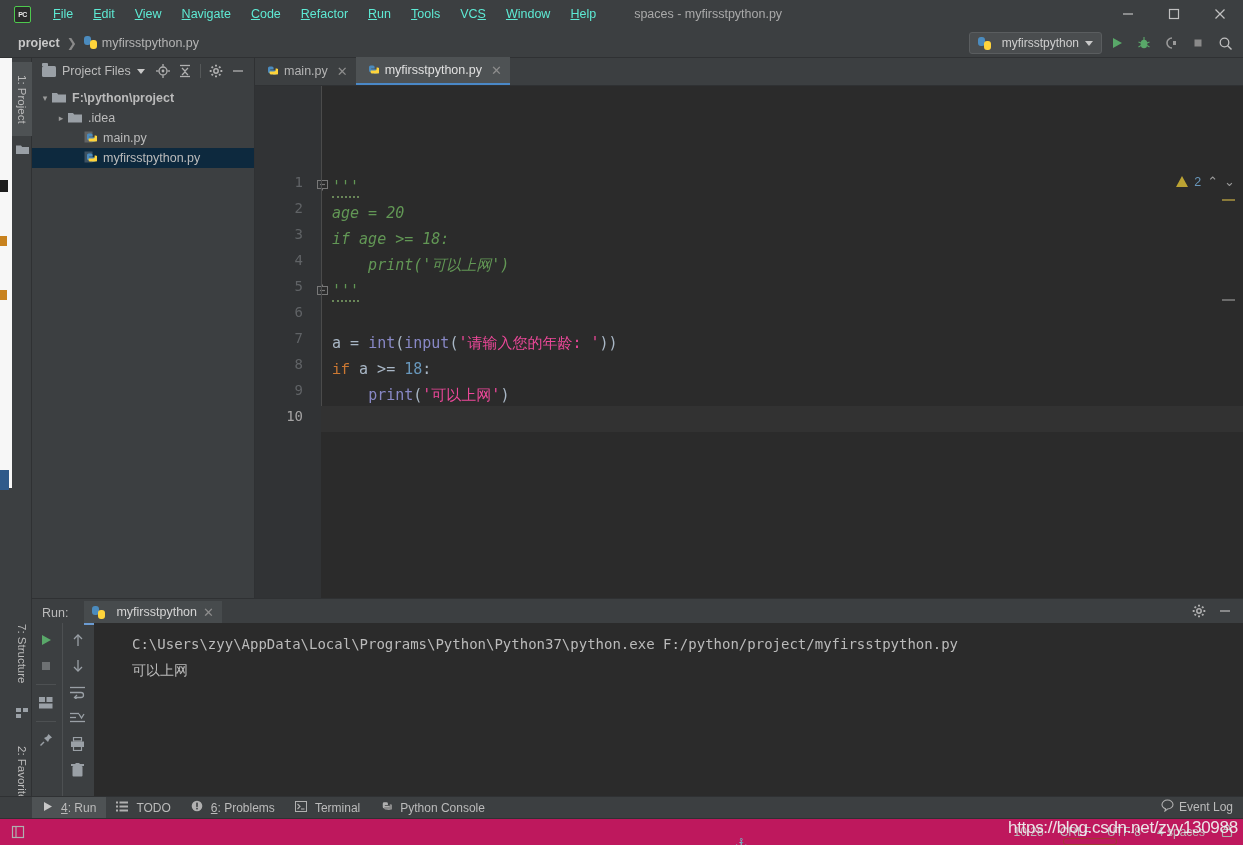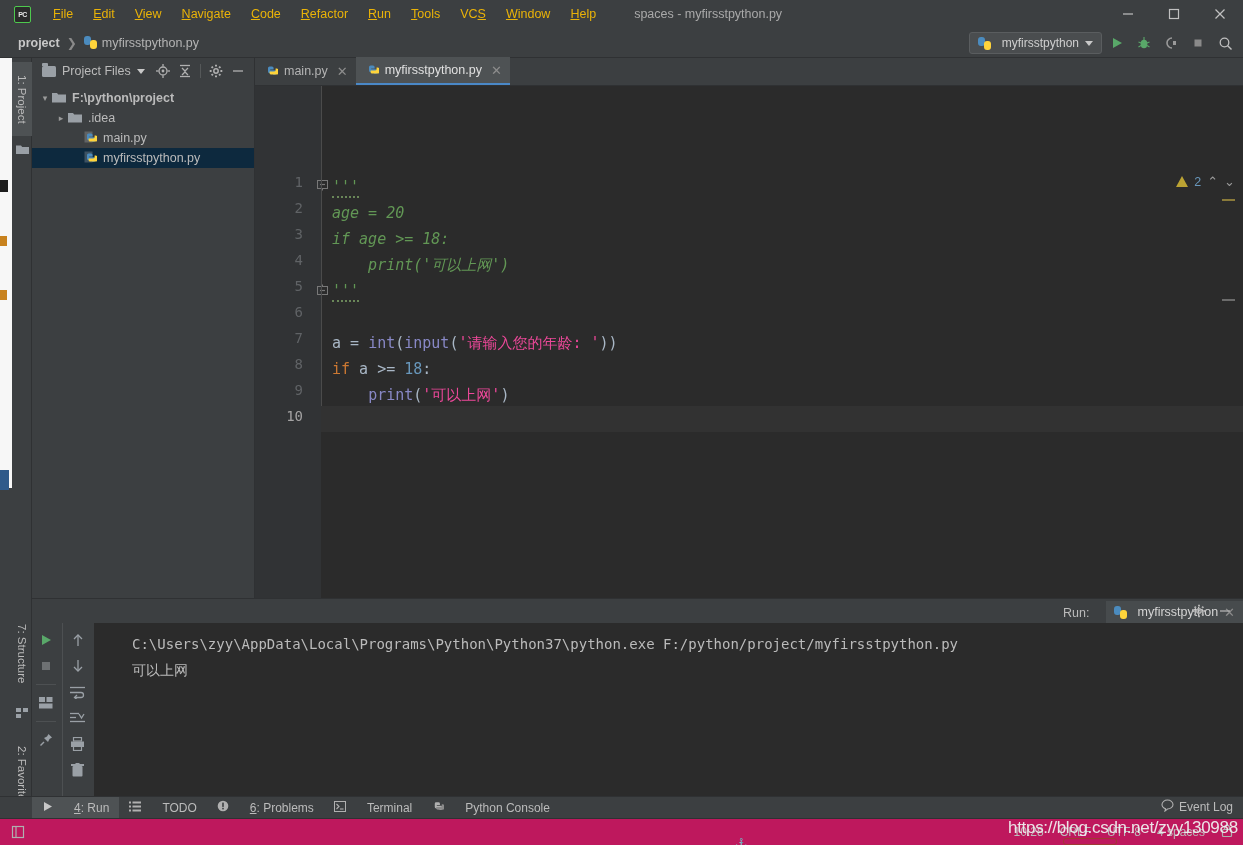--- a/index.html
+++ b/index.html
@@ -27,21 +27,21 @@
   }
   .app-logo {
     width:17px; height:17px; margin-left:14px; margin-right:12px;
     background:#2b2b2b; border:1.5px solid #4ec94e; border-radius:2px;
     display:flex; align-items:center; justify-content:center;
     font-size:7px; color:#e6e6e6; font-weight:bold; letter-spacing:-0.5px;
     font-family:"Liberation Sans", sans-serif;
   }
   .menubar { display:flex; align-items:center; gap:0px; }
   .menu-item {
-    padding:4px 10px; font-size:12.5px; color:#eab308; cursor:default; white-space:nowrap;
+    padding:4px 10px; font-size:12.5px; color:#5eead4; cursor:default; white-space:nowrap;
   }
   .menu-item .mn { text-decoration:underline; }
   .win-title { margin-left:28px; font-size:12.5px; color:#a9a9a9; }
   .win-controls { position:absolute; right:0; top:0; height:28px; display:flex; }
   .win-btn { width:46px; height:28px; display:flex; align-items:center; justify-content:center; color:#c0c0c0; }
   .win-btn svg { display:block; }
 
   
   .navbar {
     position:absolute; left:0; top:28px; width:1243px; height:30px;
@@ -133,42 +133,42 @@
   .fold-marker { position:absolute; left:62px; width:11px; height:11px; }
   .vline { position:absolute; left:66px; top:0; width:1px; height:320px; background:#4b4b4b; }
   .codearea { position:absolute; left:67px; top:0; width:921px; height:512px; }
   .cline {
     position:absolute; left:0; height:26px; line-height:26px;
     font-family:"DejaVu Sans Mono", monospace; font-size:15px; white-space:pre;
     padding-left:10px;
   }
   .curline-hl { position:absolute; left:0; top:320px; width:988px; height:26px; background:#323232; }
   .c-comment { color:#629755; font-style:italic; }
-  .c-kw { color:#cc7832; }
+  .c-kw { color:#cc7832;font-family:Liberation Mono, monospace; }
   .c-fn  { color:#8888c6; }
   .c-num { color:#6897bb; }
   .c-str { color:#ec4899; }
   .c-txt { color:#a9b7c6; }
   .squiggle { border-bottom:2px dotted #6a8759; }
 
   .inspect-widget {
     position:absolute; right:8px; top:88px; display:flex; align-items:center; gap:6px;
     font-size:12.5px;
   }
   .warn-tri { width:0;height:0;border-left:6px solid transparent;border-right:6px solid transparent;border-bottom:11px solid #bba333; position:relative;}
   .chev { color:#9a9a9a; font-size:13px; }
   .marker-bar { position:absolute; right:8px; top:113px; width:13px; height:2px; background:#8a7a3a;}
   .marker-bar2 { position:absolute; right:8px; top:213px; width:13px; height:2px; background:#6b6b6b;}
 
   
   .runpanel {
     position:absolute; left:32px; top:598px; width:1211px; height:198px;
     background:#3c3f41; border-top:1px solid #2f3133;
   }
-  .run-header { height:28px; display:flex; align-items:center; padding-left:10px; position:relative;justify-content:flex-end; }
+  .run-header { height:28px; display:flex; align-items:center; padding-left:10px; position:relative; }
   .run-label { font-size:12.5px; color:#bbbbbb; margin-right:16px; }
   .run-tab {
     height:24px; display:flex; align-items:center; gap:6px; padding:0 8px;
     font-size:12.5px; color:#d4d4d4; border-bottom:2px solid #6b9bd2; background:#474b4d;
   }
   .run-tab .x { color:#8d8d8d; font-size:13px; }
   .run-hdr-right { position:absolute; right:8px; top:0; height:24px; display:flex; align-items:center; gap:6px;}
 
   .run-toolbar-a {
     position:absolute; left:0; top:24px; width:28px; height:174px;
@@ -189,21 +189,21 @@
   }
   .cn-line { line-height:26px; white-space:pre; }
   .cn-input { color:#6a8759; font-style:italic; }
 
   
   .bottombar {
     position:absolute; left:0; top:796px; width:1243px; height:22px;
     background:#3c3f41; border-top:1px solid #2f3133;
     display:flex; align-items:center; padding-left:32px;
   }
-  .btab { height:22px; display:flex; align-items:center; gap:21px; padding:0 10px; font-size:12px; color:#bbbbbb; }
+  .btab { height:22px; display:flex; align-items:center; gap:8px; padding:0 10px; font-size:12px; color:#bbbbbb; }
   .btab.active { background:#4e5254; }
   .btab u { text-decoration:underline; }
   .bottombar-right { position:absolute; right:8px; top:0; height:22px; display:flex; align-items:center; gap:5px; font-size:12px;}
 
   
   .statusbar {
     position:absolute; left:0; top:818px; width:1243px; height:27px;
     background:#be185d; border-top:1px solid #2f3133; display:flex; align-items:center;
   }
   .sb-left { margin-left:10px; width:16px;height:16px; display:flex;align-items:center;justify-content:center;}

